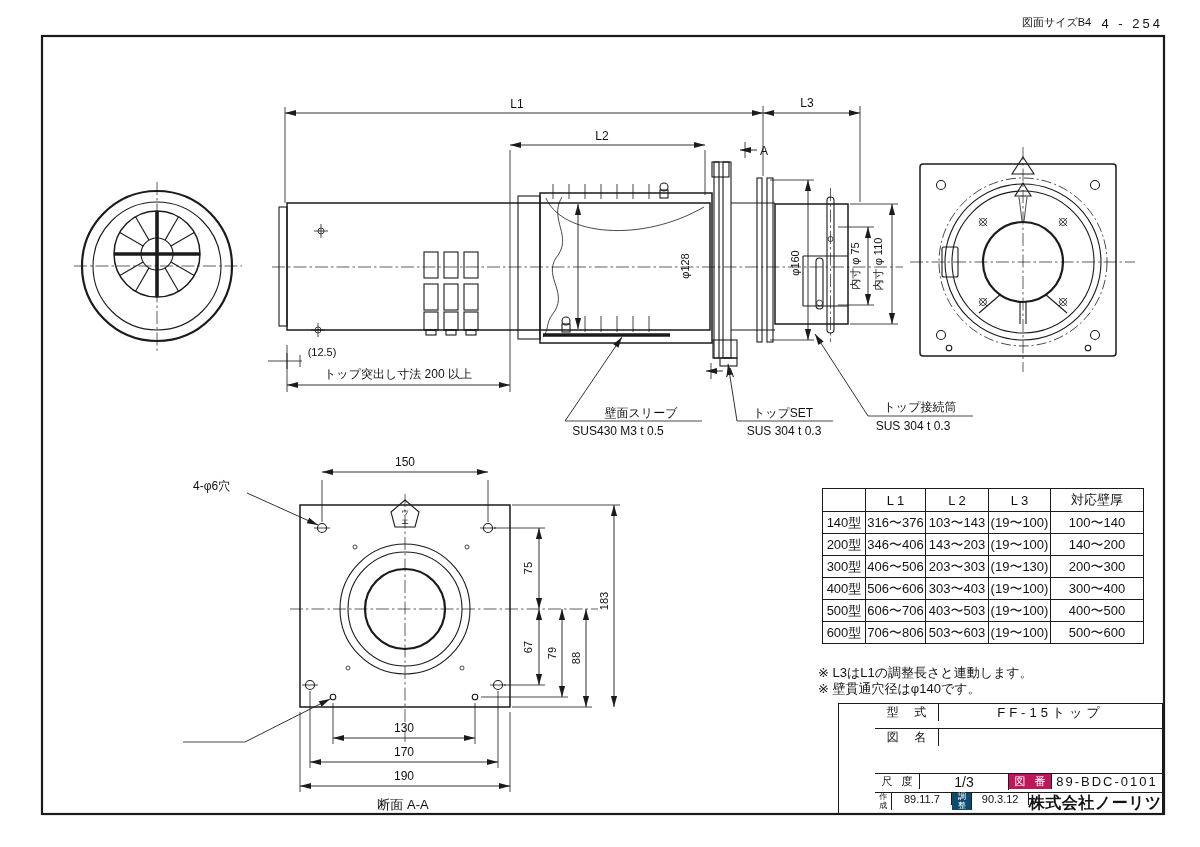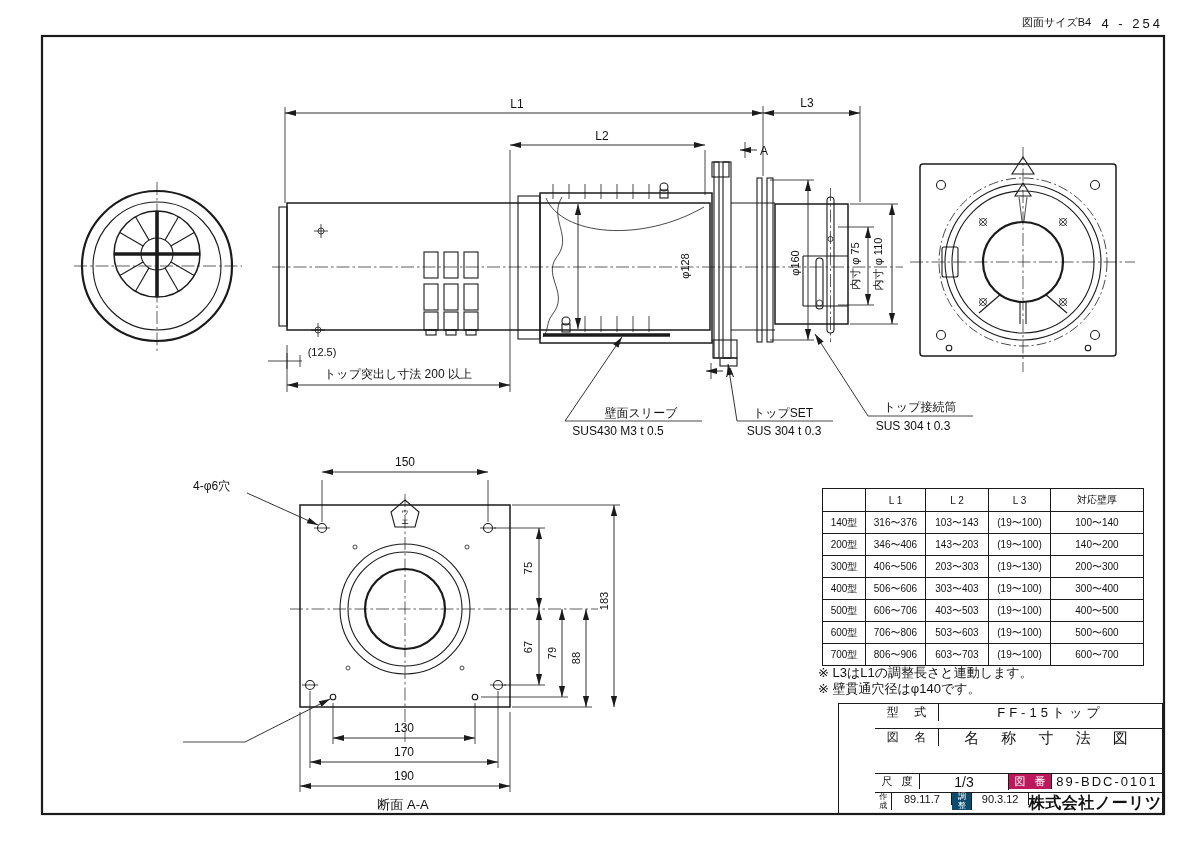--- a/index.html
+++ b/index.html
@@ -11,21 +11,21 @@
   svg .md{fill:none;stroke:#1b1b1b;stroke-width:1.1;}
   svg .thin{fill:none;stroke:#1b1b1b;stroke-width:0.8;}
   svg .dim{fill:none;stroke:#1b1b1b;stroke-width:0.9;}
   svg .cl{fill:none;stroke:#1b1b1b;stroke-width:0.7;stroke-dasharray:13 3 2.5 3;}
   svg .thick{fill:none;stroke:#1b1b1b;stroke-width:3.6;}
   svg text{fill:#101010;stroke:none;font-family:"Liberation Sans","DejaVu Sans",sans-serif;}
   svg .t11{font-size:11px;} svg .t12{font-size:12px;} svg .t13{font-size:13px;} svg .t8{font-size:7.5px;}
   .htm{position:absolute;box-sizing:border-box;}
   
   #sizetable{border-collapse:collapse;table-layout:fixed;width:321px;}
-  #sizetable th,#sizetable td{border:1.3px solid #1b1b1b;font-size:10px;font-weight:normal;
+  #sizetable th,#sizetable td{border:1.3px solid #1b1b1b;font-size:13px;font-weight:normal;
       text-align:center;vertical-align:middle;padding:0;height:21px;white-space:nowrap;}
   #sizetable th{height:22px;}
   .note{font-size:13px;line-height:15px;white-space:nowrap;}
   
   #tblock{border:1.8px solid #1b1b1b;width:325px;height:112px;display:flex;flex-direction:column;}
   #tblock .row{display:flex;border-top:1.3px solid #1b1b1b;align-items:flex-start;margin-left:36px;}
   #tblock .row:first-child{border-top:none;}
   #tblock .cell{display:flex;align-items:center;justify-content:center;border-right:1.3px solid #1b1b1b;box-sizing:border-box;}
   #tblock .cell.last{border-right:none;}
   .lbl{font-size:12px;letter-spacing:6px;text-indent:6px;}
@@ -381,41 +381,33 @@
       <td>(19〜100)</td>
       <td>400〜500</td>
     </tr>
     <tr>
       <td>600型</td>
       <td>706〜806</td>
       <td>503〜603</td>
       <td>(19〜100)</td>
       <td>500〜600</td>
     </tr>
-    <tr>
-      <td>700型</td>
-      <td>806〜906</td>
-      <td>603〜703</td>
-      <td>(19〜100)</td>
-      <td>600〜700</td>
-    </tr>
   </tbody>
       </table>
 </div>
 <div class="htm note" style="left:818px;top:665px;">※ L3はL1の調整長さと連動します。</div>
 <div class="htm note" style="left:818px;top:681px;">※ 壁貫通穴径はφ140です。</div>
 
 <div class="htm" id="tblock" style="left:838px;top:703px;">
   <div class="row" style="height:26px;">
     <div class="cell lbl" style="width:64px;">型 式</div>
     <div class="cell last" style="flex:1;font-size:13px;letter-spacing:4px;">FF-15トップ</div>
   </div>
   <div class="row" style="height:48px;">
     <div class="cell lbl" style="width:64px;">図 名</div>
-    <div class="cell last" style="flex:1;font-size:15px;letter-spacing:9px;">名 称 寸 法 図</div>
   </div>
   <div class="row" style="height:19px;">
     <div class="cell small-lbl" style="width:45px;">尺 度</div>
     <div class="cell" style="width:89px;font-size:14px;">1/3</div>
     <div class="cell small-lbl" style="width:43px;background:#be185d;color:#fff;">図 番</div>
     <div class="cell last" style="flex:1;font-size:13px;letter-spacing:2px;">89-BDC-0101</div>
   </div>
   <div class="row" style="flex:1;">
     <div class="cell" style="width:20px;">
           <span class="stack">作成</span>

